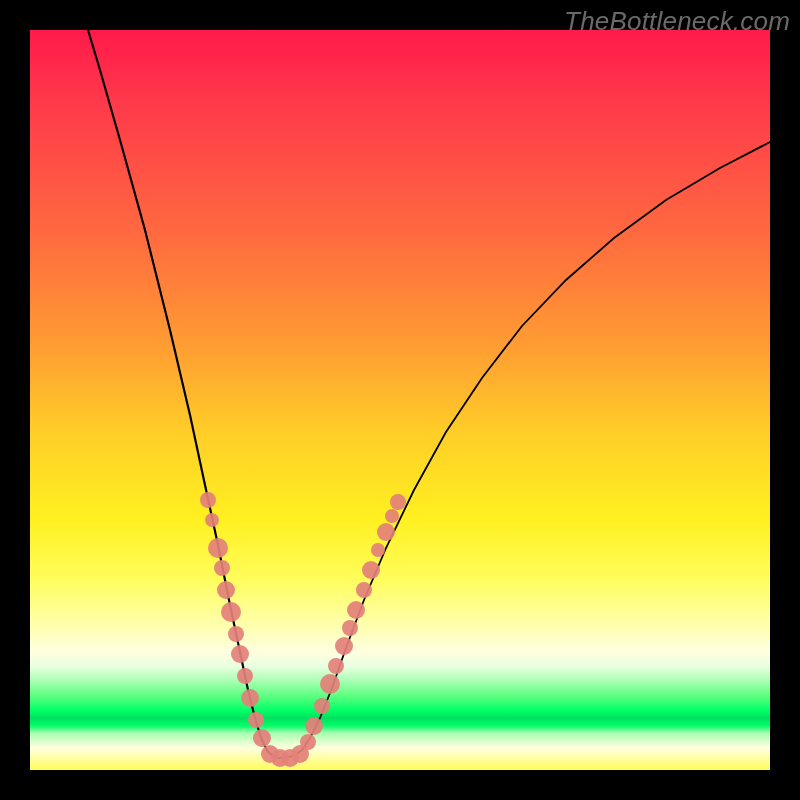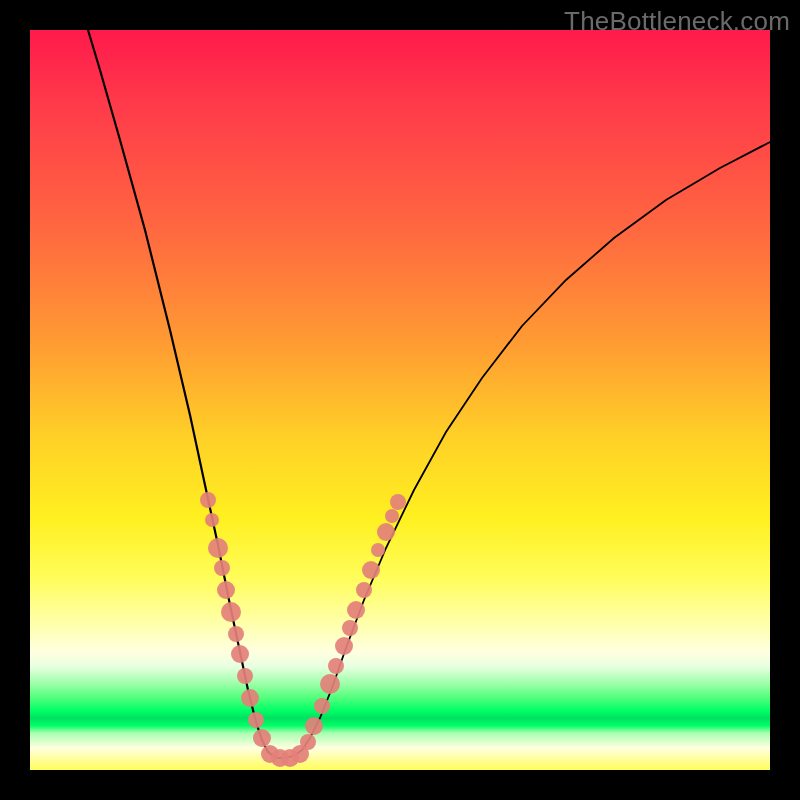--- a/index.html
+++ b/index.html
@@ -9,20 +9,21 @@
     height: 800px;
     overflow: hidden;
     background: #000;
     font-family: Arial, Helvetica, sans-serif;
   }
   .frame {
     position: relative;
     width: 800px;
     height: 702px;
     background: #000;
+    font-style: italic;
   }
   .plot-area {
     position: absolute;
     left: 30px;
     top: 30px;
     width: 740px;
     height: 740px;
     
     background: linear-gradient(
       to bottom,

